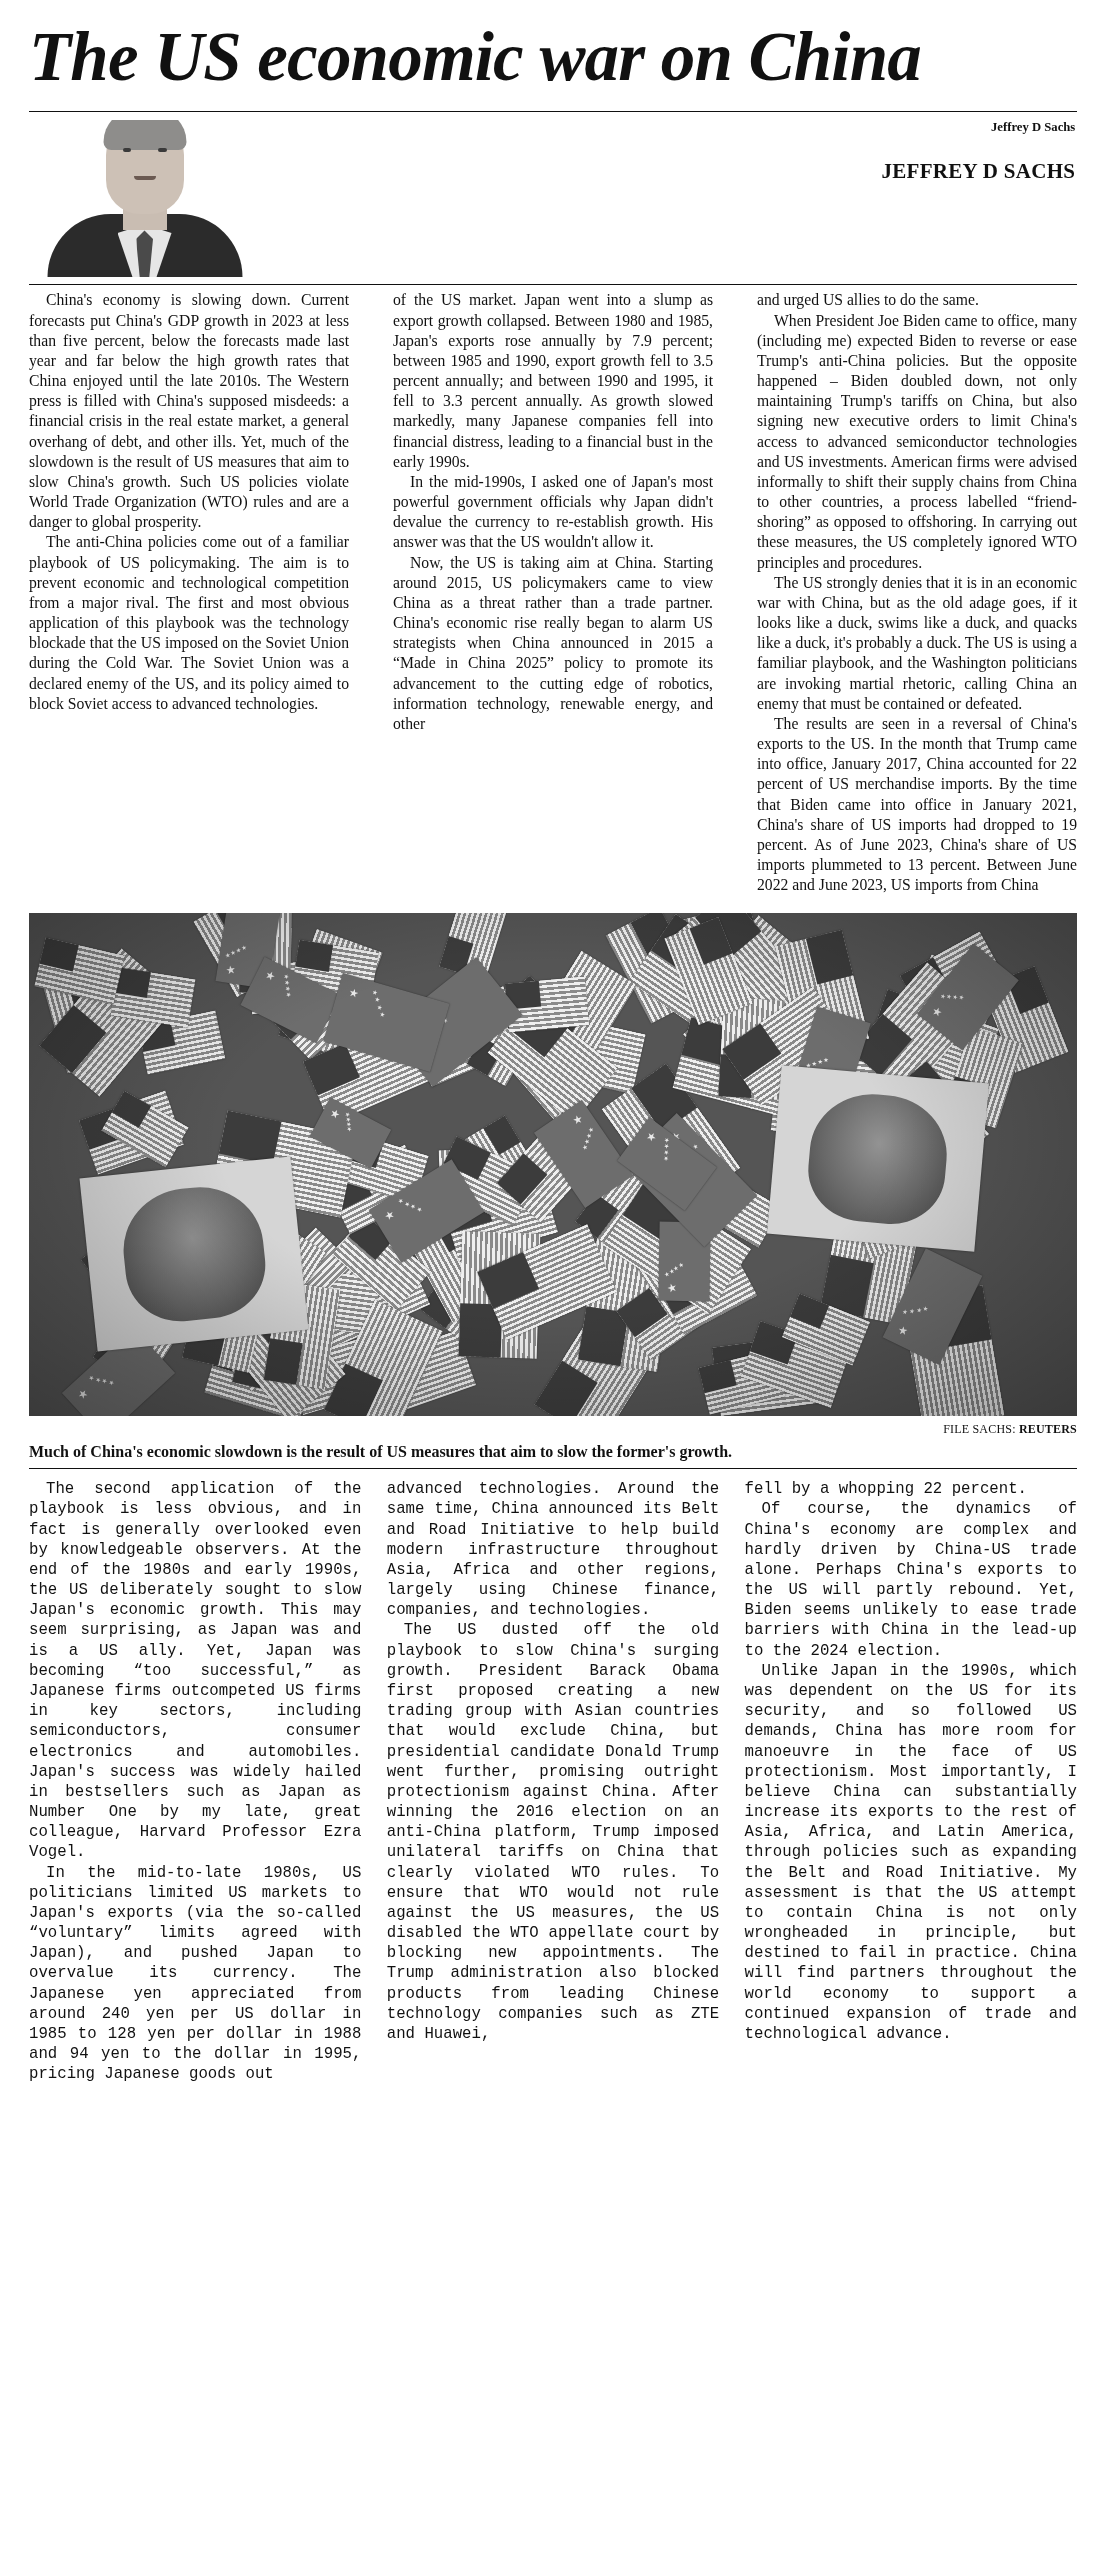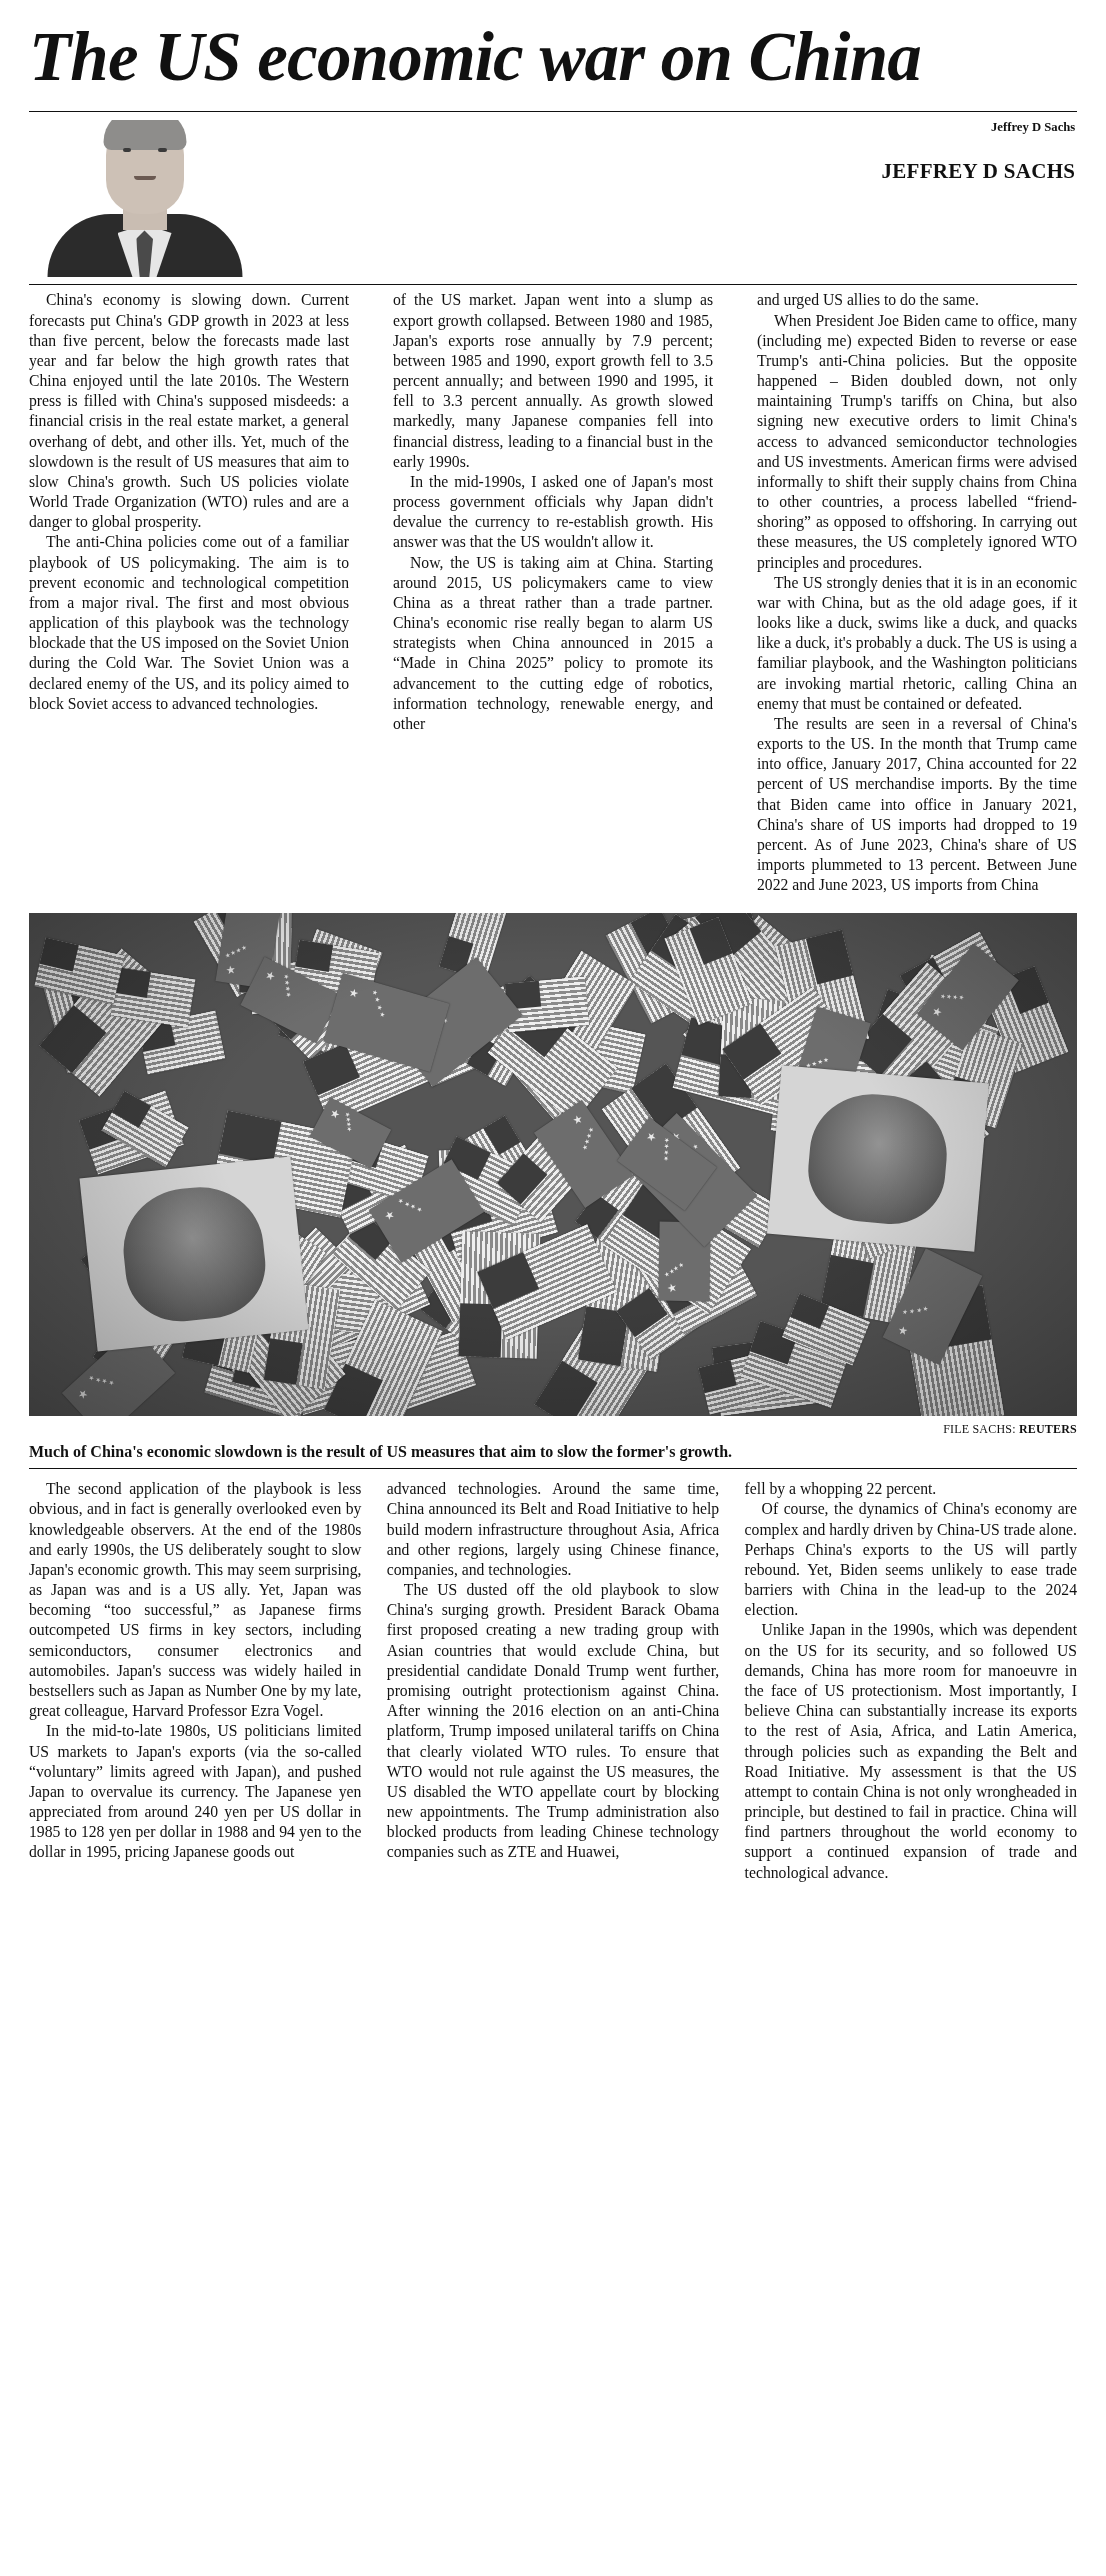--- a/index.html
+++ b/index.html
@@ -256,21 +256,21 @@
     letter-spacing: 0.2px;
   }
   .photo-credit b { font-weight: 700; }
   .caption {
     font-size: 16px;
     font-weight: 700;
     margin-top: 6.8px;
     padding-bottom: 6.8px;
     border-bottom: 1.7px solid #111;
   }
-  .bottom-cols { margin-top: 10.2px; }
+  .bottom-cols { margin-top: 10.2px; font-family: Liberation Mono, monospace; }
 </style>
 </head>
 <body>
 
 <div class="page">
 
   <h1 class="headline">The US economic war on China</h1>
 
   <div class="byline-block">
     <div class="byline-left">
@@ -293,21 +293,21 @@
   </div>
   <div class="byline-sep"></div>
 
   <div class="cols top-cols">
     <div class="col">
       <p class="first">China's economy is slowing down. Current forecasts put China's GDP growth in 2023 at less than five percent, below the forecasts made last year and far below the high growth rates that China enjoyed until the late 2010s. The Western press is filled with China's supposed misdeeds: a financial crisis in the real estate market, a general overhang of debt, and other ills. Yet, much of the slowdown is the result of US measures that aim to slow China's growth. Such US policies violate World Trade Organization (WTO) rules and are a danger to global prosperity.</p>
       <p>The anti-China policies come out of a familiar playbook of US policymaking. The aim is to prevent economic and technological competition from a major rival. The first and most obvious application of this playbook was the technology blockade that the US imposed on the Soviet Union during the Cold War. The Soviet Union was a declared enemy of the US, and its policy aimed to block Soviet access to advanced technologies.</p>
     </div>
     <div class="col">
       <p class="nofirst">of the US market. Japan went into a slump as export growth collapsed. Between 1980 and 1985, Japan's exports rose annually by 7.9 percent; between 1985 and 1990, export growth fell to 3.5 percent annually; and between 1990 and 1995, it fell to 3.3 percent annually. As growth slowed markedly, many Japanese companies fell into financial distress, leading to a financial bust in the early 1990s.</p>
-      <p>In the mid-1990s, I asked one of Japan's most process government officials why Japan didn't devalue the currency to re-establish growth. His answer was that the US wouldn't allow it.</p>
+      <p>In the mid-1990s, I asked one of Japan's most powerful government officials why Japan didn't devalue the currency to re-establish growth. His answer was that the US wouldn't allow it.</p>
       <p>Now, the US is taking aim at China. Starting around 2015, US policymakers came to view China as a threat rather than a trade partner. China's economic rise really began to alarm US strategists when China announced in 2015 a “Made in China 2025” policy to promote its advancement to the cutting edge of robotics, information technology, renewable energy, and other</p>
     </div>
     <div class="col">
       <p class="nofirst">and urged US allies to do the same.</p>
       <p>When President Joe Biden came to office, many (including me) expected Biden to reverse or ease Trump's anti-China policies. But the opposite happened – Biden doubled down, not only maintaining Trump's tariffs on China, but also signing new executive orders to limit China's access to advanced semiconductor technologies and US investments. American firms were advised informally to shift their supply chains from China to other countries, a process labelled “friend-shoring” as opposed to offshoring. In carrying out these measures, the US completely ignored WTO principles and procedures.</p>
       <p>The US strongly denies that it is in an economic war with China, but as the old adage goes, if it looks like a duck, swims like a duck, and quacks like a duck, it's probably a duck. The US is using a familiar playbook, and the Washington politicians are invoking martial rhetoric, calling China an enemy that must be contained or defeated.</p>
       <p>The results are seen in a reversal of China's exports to the US. In the month that Trump came into office, January 2017, China accounted for 22 percent of US merchandise imports. By the time that Biden came into office in January 2021, China's share of US imports had dropped to 19 percent. As of June 2023, China's share of US imports plummeted to 13 percent. Between June 2022 and June 2023, US imports from China</p>
     </div>
   </div>
 

